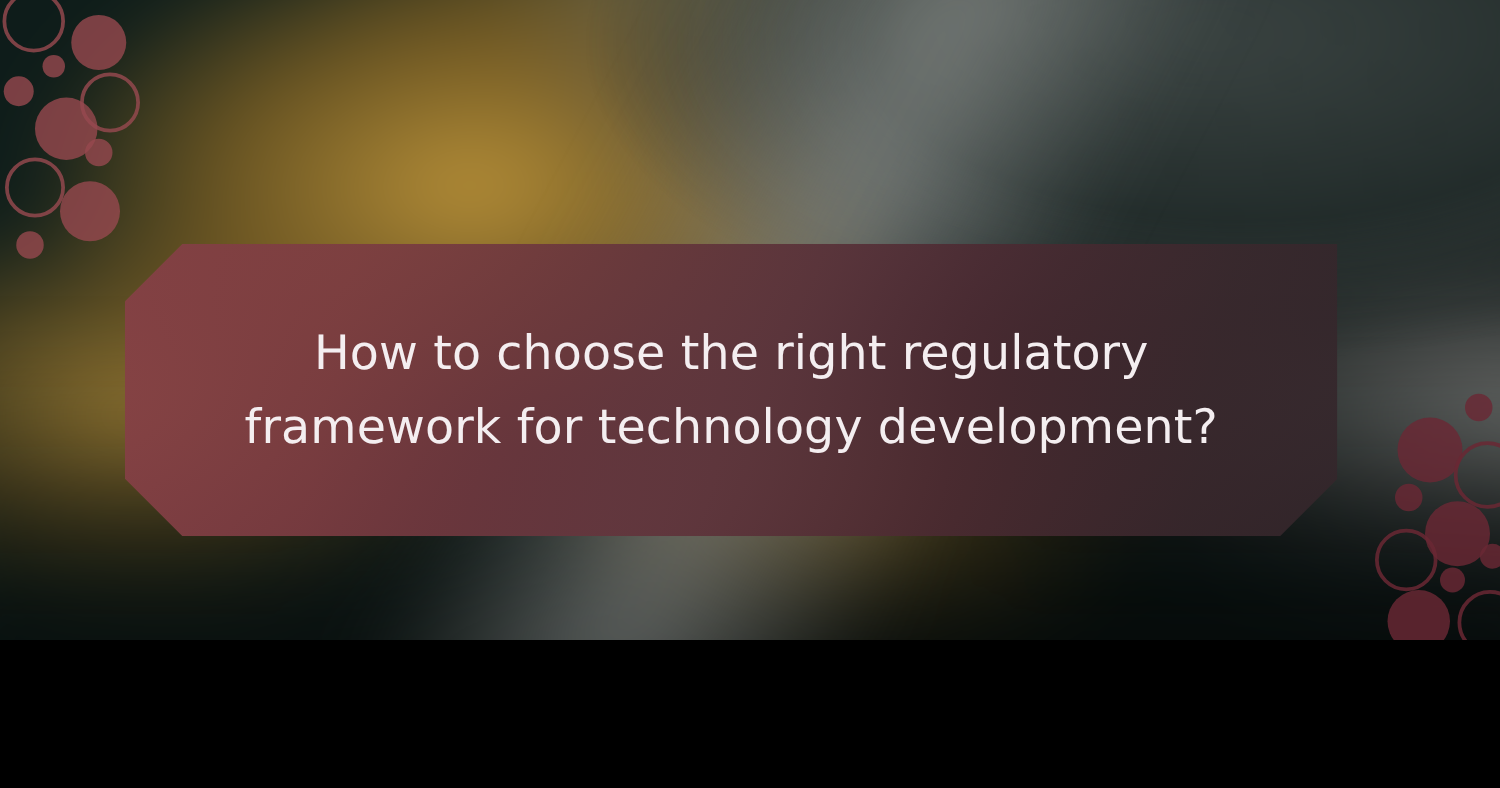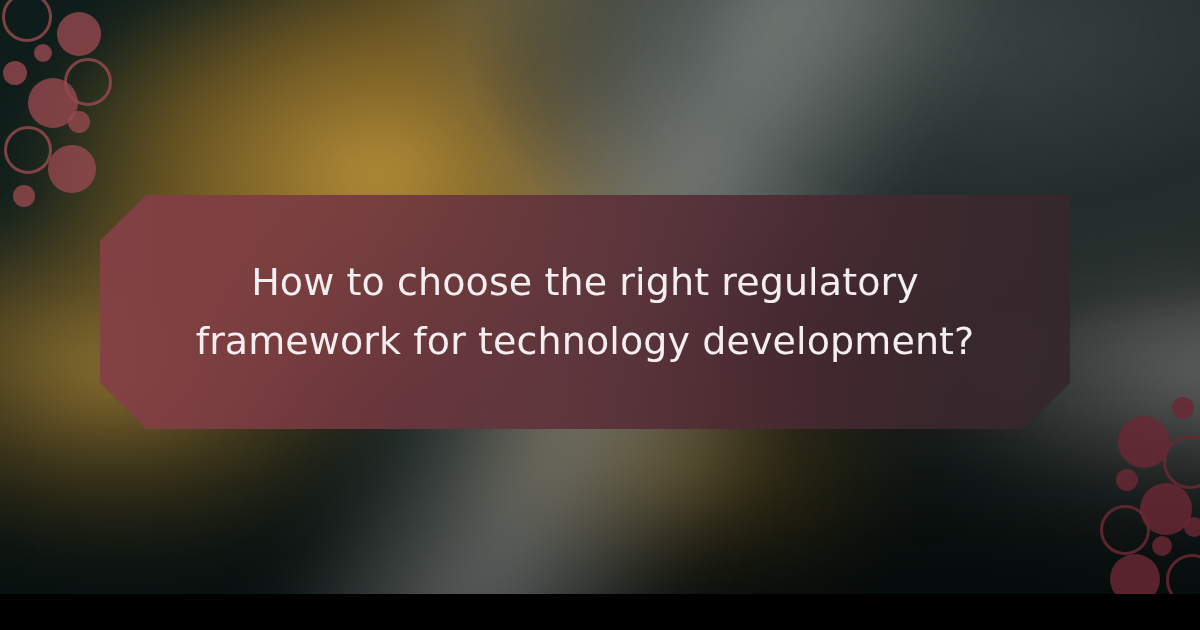--- a/index.html
+++ b/index.html
@@ -3,21 +3,21 @@
 <meta charset="utf-8">
 <style>
   html, body {
     margin: 0;
     padding: 0;
     background: #000;
   }
   #stage {
     position: relative;
     width: 1200px;
-    height: 594px;
+    height: 512px;
     overflow: hidden;
     font-family: "DejaVu Sans", sans-serif;
     background: #0b1412;
   }
 
   
   .bg-layer {
     position: absolute;
     inset: -60px;
     pointer-events: none;

